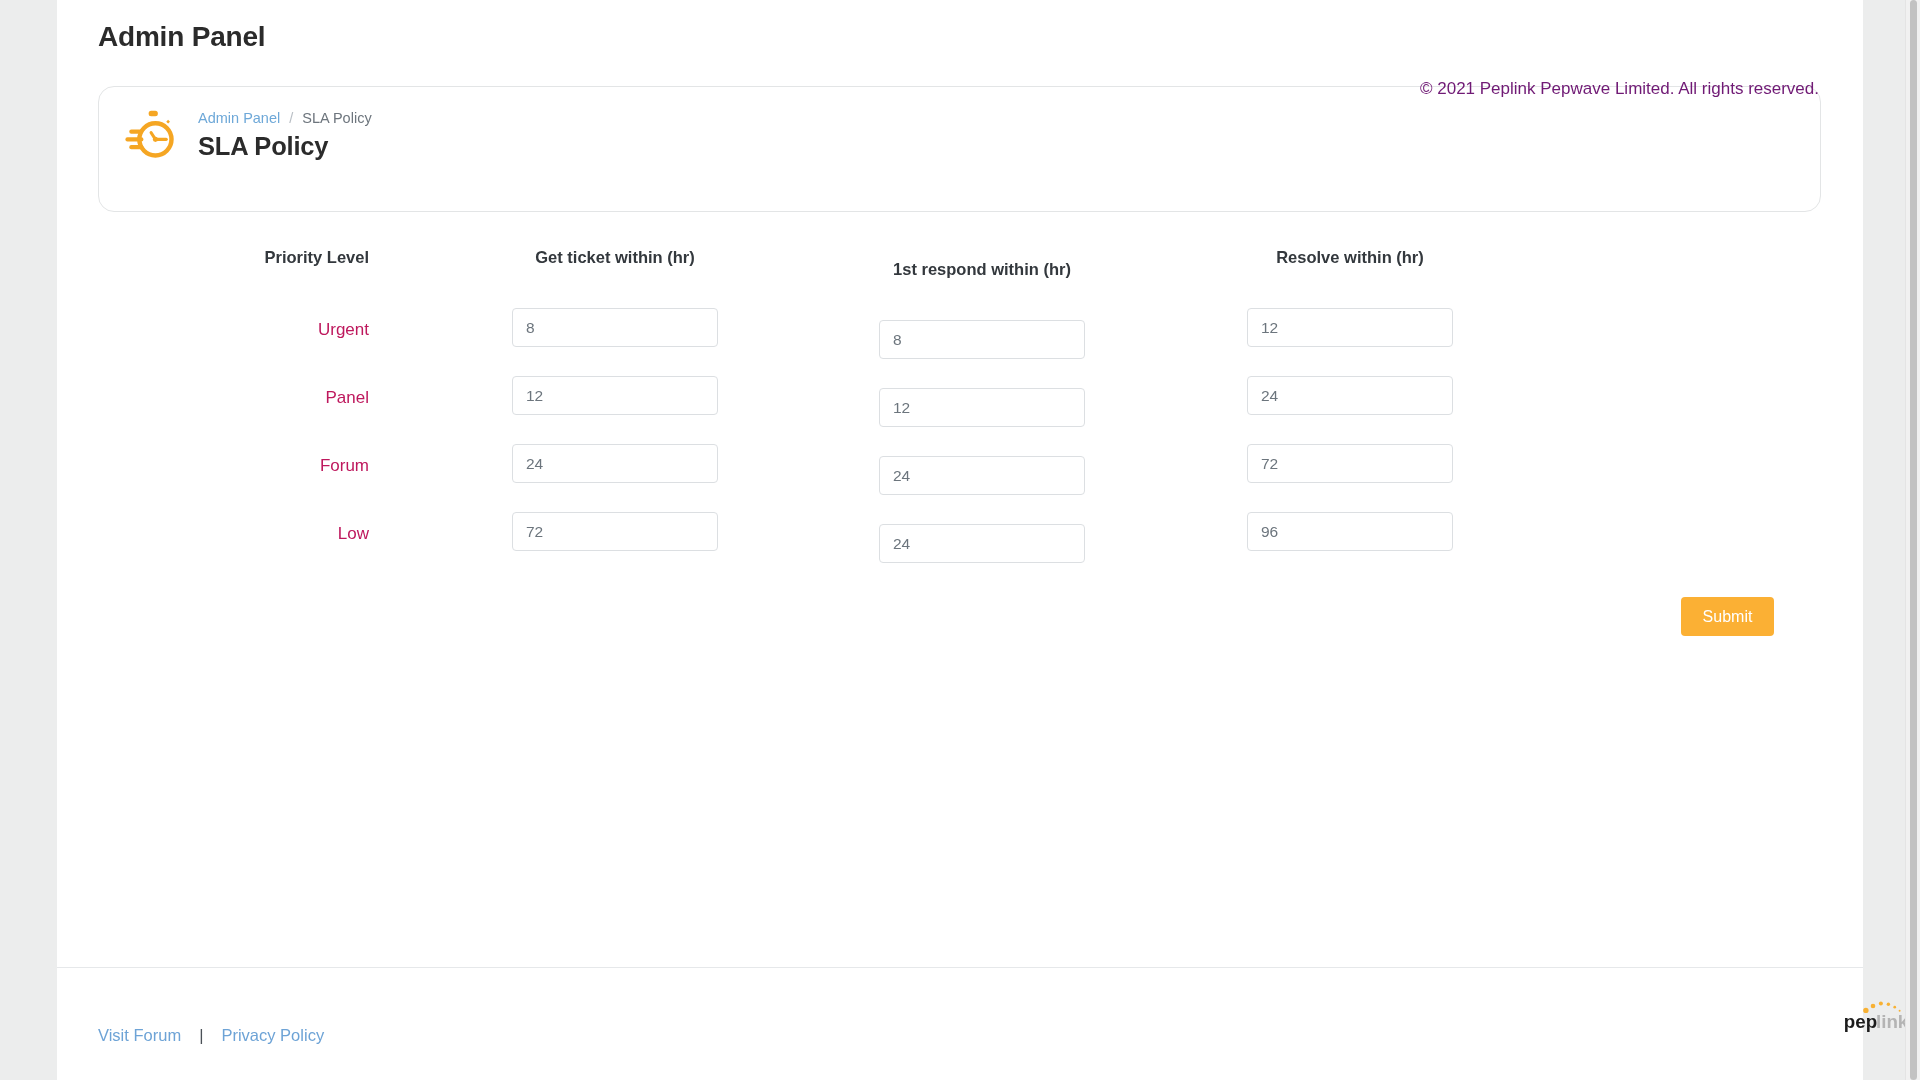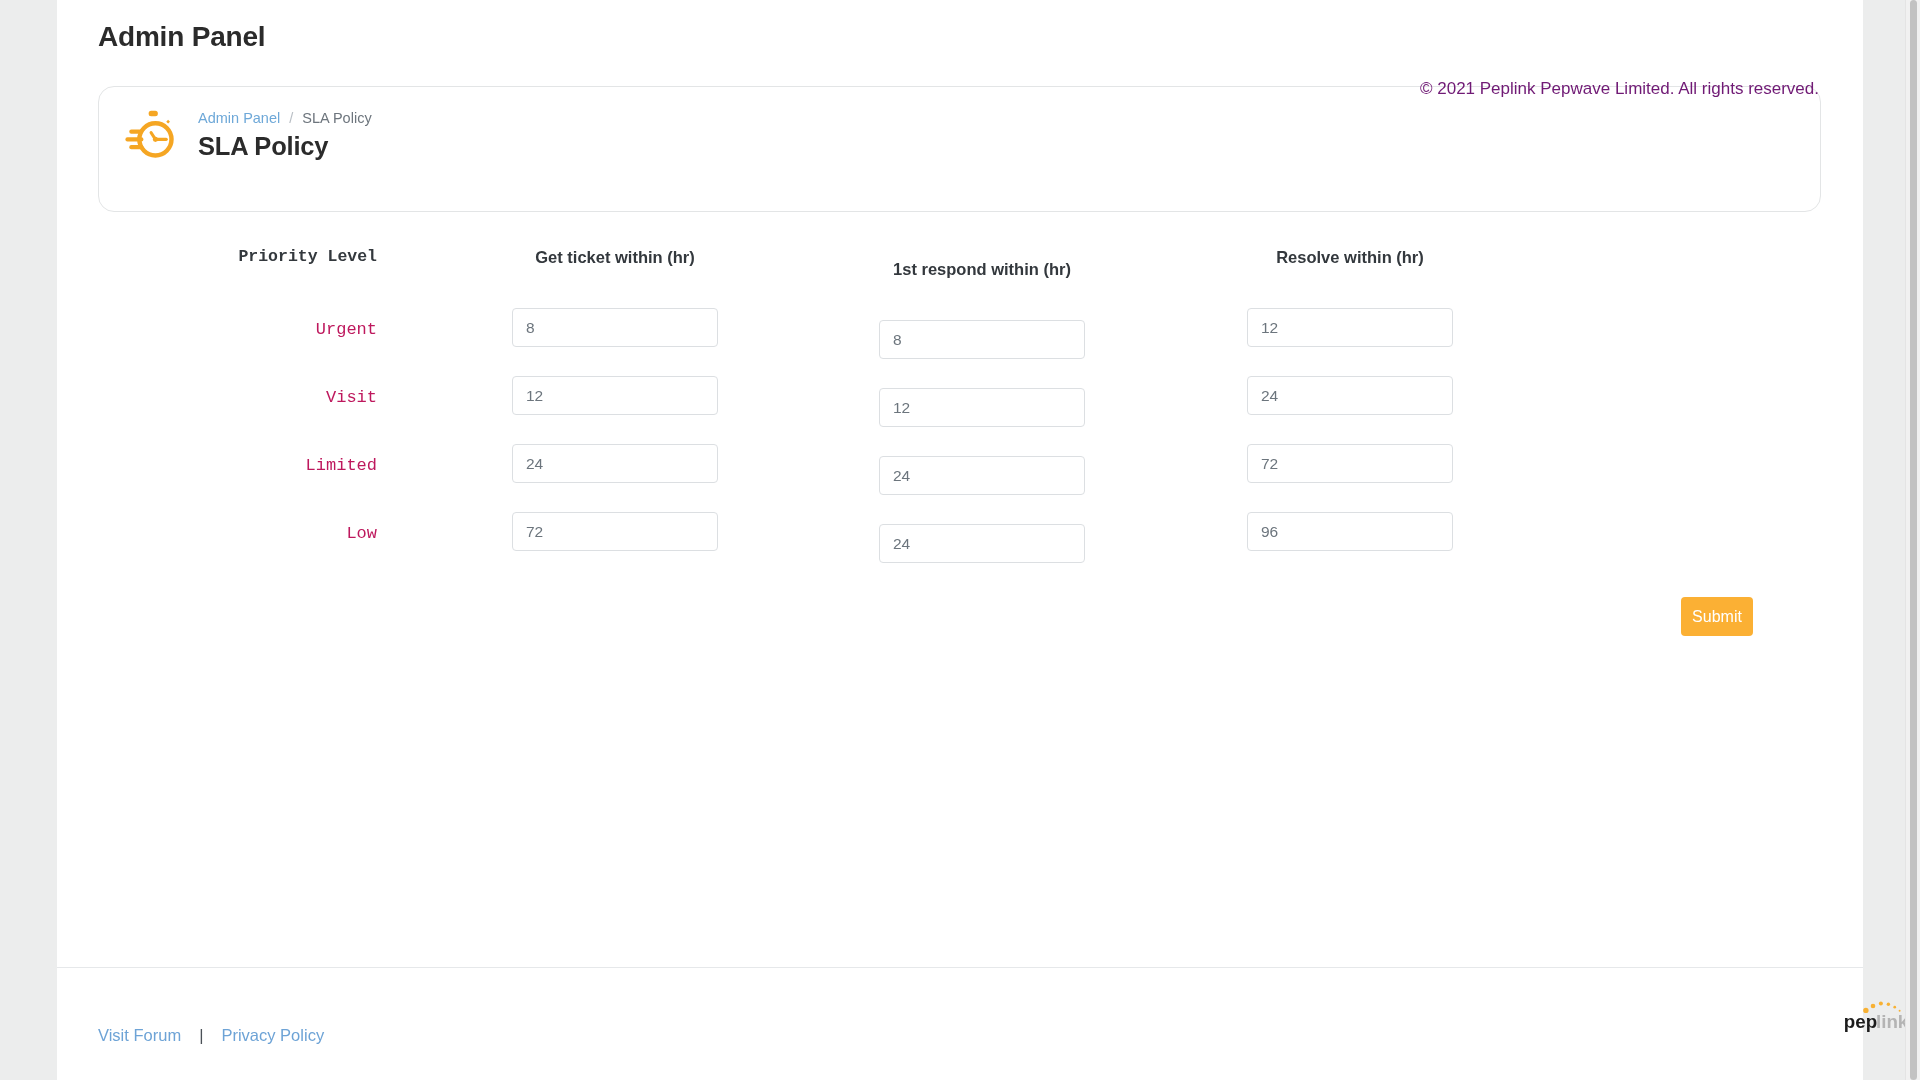--- a/index.html
+++ b/index.html
@@ -117,21 +117,21 @@
     width: 1806px;
   }
 
   .sla-row {
     position: relative;
     height: 68px;
   }
   .sla-row.head { height: 62px; }
 
   
-  .col-pri   { position: absolute; left: 100px;  width: 220px; text-align: right; font-family: Liberation Mono, monospace; }
+  .col-pri   { position: absolute; left: 92px;  width: 220px; text-align: right; }
   .col-get   { position: absolute; left: 455px;  width: 206px; }
   .col-resp  { position: absolute; left: 822px;  width: 206px; margin-top: 12px; }
   .col-res   { position: absolute; left: 1190px; width: 206px; }
 
   .th {
     font-size: 16.5px;
     font-weight: bold;
     color: #33383d;
     white-space: nowrap;
     line-height: 22px;
@@ -158,21 +158,21 @@
     font-size: 15.5px;
     color: #6c757d;
     outline: none;
   }
   .sla-input::placeholder { color: #9aa0a6; }
 
   
   .submit-btn {
     position: absolute;
     left: 1624px; top: 597px;
-    width: 72px; height: 39px;
+    width: 93px; height: 39px;
     background: #fbb034;
     border: none;
     border-radius: 4px;
     color: #ffffff;
     font-family: "Liberation Sans", sans-serif;
     font-size: 16px;
     cursor: pointer;
     line-height: 39px;
     padding: 0;
     text-align: center;
@@ -285,28 +285,28 @@
         </div>
 
         <div class="sla-row">
           <div class="col-pri pri-label">Urgent</div>
           <input class="sla-input col-get" type="text" value="8" style="">
           <input class="sla-input col-resp" type="text" value="8" style="">
           <input class="sla-input col-res" type="text" value="12" style="">
         </div>
 
         <div class="sla-row">
-          <div class="col-pri pri-label">Visit</div>
+          <div class="col-pri pri-label">Panel</div>
           <input class="sla-input col-get" type="text" value="12" style="">
           <input class="sla-input col-resp" type="text" value="12" style="">
           <input class="sla-input col-res" type="text" value="24" style="">
         </div>
 
         <div class="sla-row">
-          <div class="col-pri pri-label">Limited</div>
+          <div class="col-pri pri-label">Forum</div>
           <input class="sla-input col-get" type="text" value="24" style="">
           <input class="sla-input col-resp" type="text" value="24" style="">
           <input class="sla-input col-res" type="text" value="72" style="">
         </div>
 
         <div class="sla-row">
           <div class="col-pri pri-label">Low</div>
           <input class="sla-input col-get" type="text" value="72" style="">
           <input class="sla-input col-resp" type="text" value="24" style="">
           <input class="sla-input col-res" type="text" value="96" style="">

